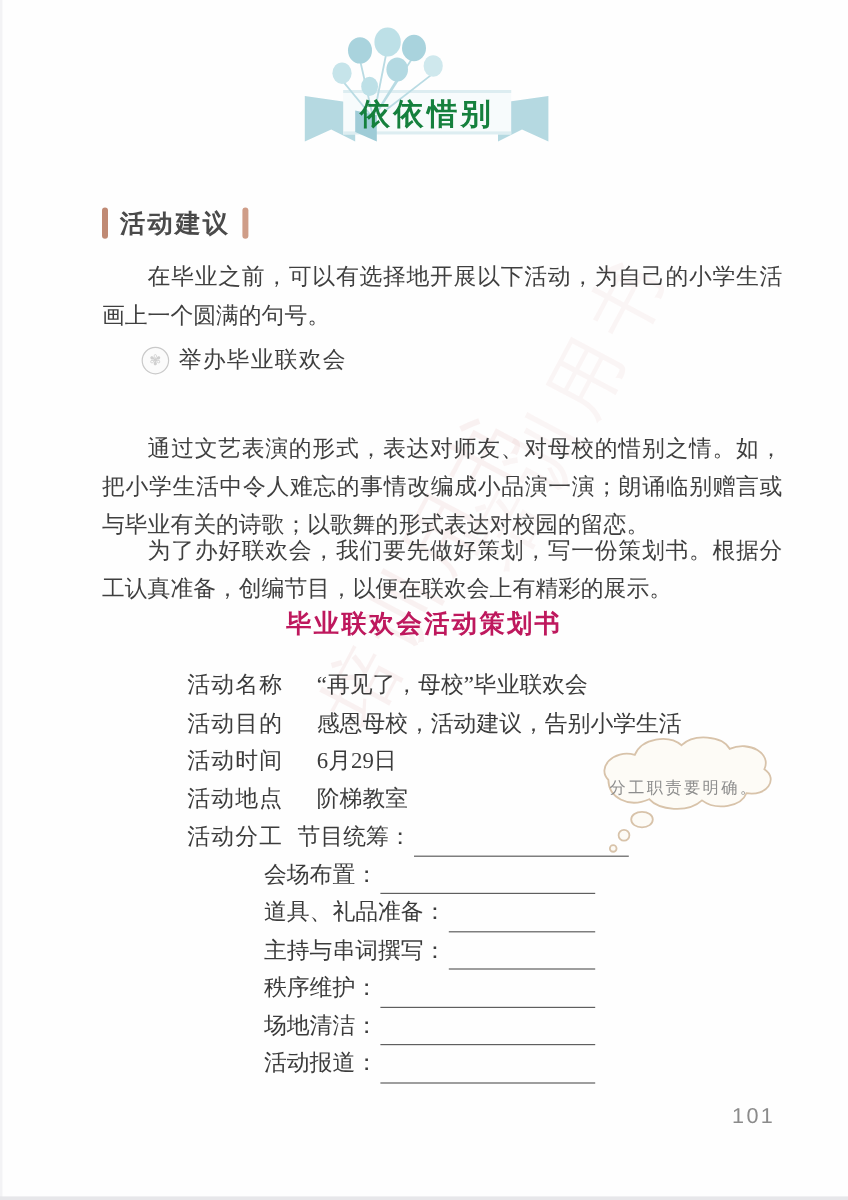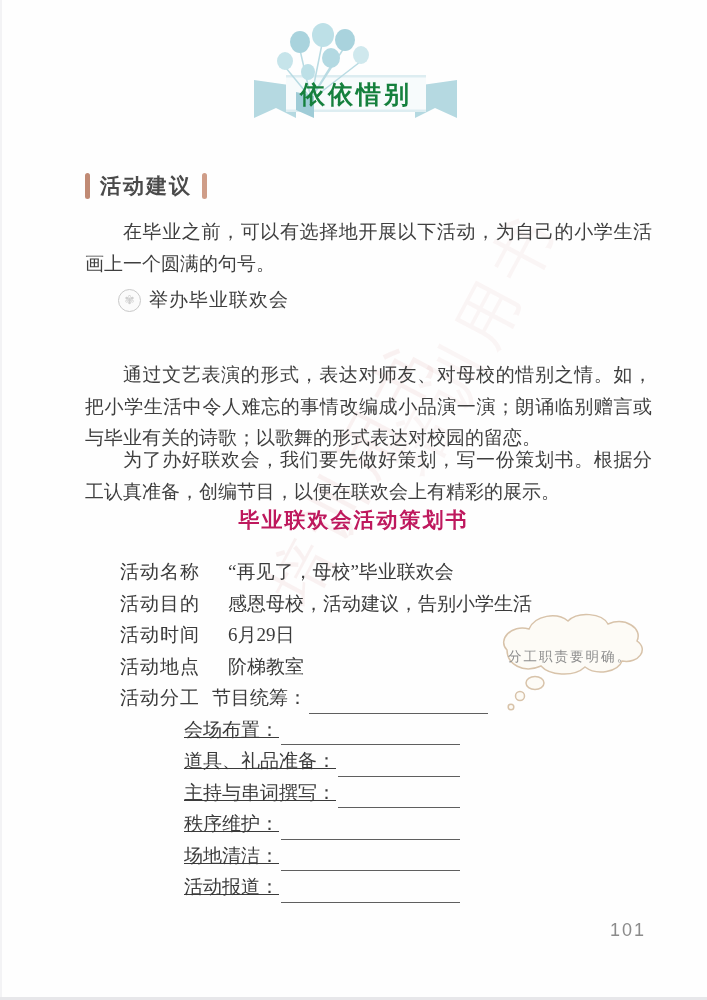--- a/index.html
+++ b/index.html
@@ -40,23 +40,23 @@
   .stamp{width:21px;height:21px;border-radius:50%;border:1.5px solid #c9c9c9;
          display:flex;align-items:center;justify-content:center;
          color:#cfcfcf;font-size:12px;line-height:1;background:#fbfbfb;}
   .activity-title-label{font-size:19px;color:#3f3f3f;letter-spacing:1px;}
 
   
   .plan-title{position:absolute;left:0;right:0;top:506px;text-align:center;
               font-size:21px;font-weight:bold;color:#be185d;letter-spacing:2px;}
   .plan{position:absolute;left:120px;top:556px;width:480px;font-size:19px;}
   .plan-row{display:flex;line-height:31.5px;}
-  .plan-label{width:92px;flex:0 0 92px;letter-spacing:1px;}
+  .plan-label{width:92px;flex:0 0 92px;letter-spacing:1px;margin-left:36px;}
   .plan-value{flex:1;margin-left:16px;}
-  .tasks{margin-left:64px;width:276px;text-decoration:underline;}
+  .tasks{margin-left:100px;width:276px;}
   .task-row{display:flex;align-items:flex-end;line-height:31.5px;}
   .tasks .task-row{margin-top:0;}
   .task-label{white-space:nowrap;}
   .task-blank{flex:1;border-bottom:1px solid #5f5f5f;height:24px;margin-left:2px;}
   .division{align-items:flex-start;}
   .division .task-row{flex:1;width:auto;max-width:276px;}
 
   
   .bubble{position:absolute;left:489px;top:608px;width:162px;height:108px;}
   .bubble svg{position:absolute;left:0;top:0;}

